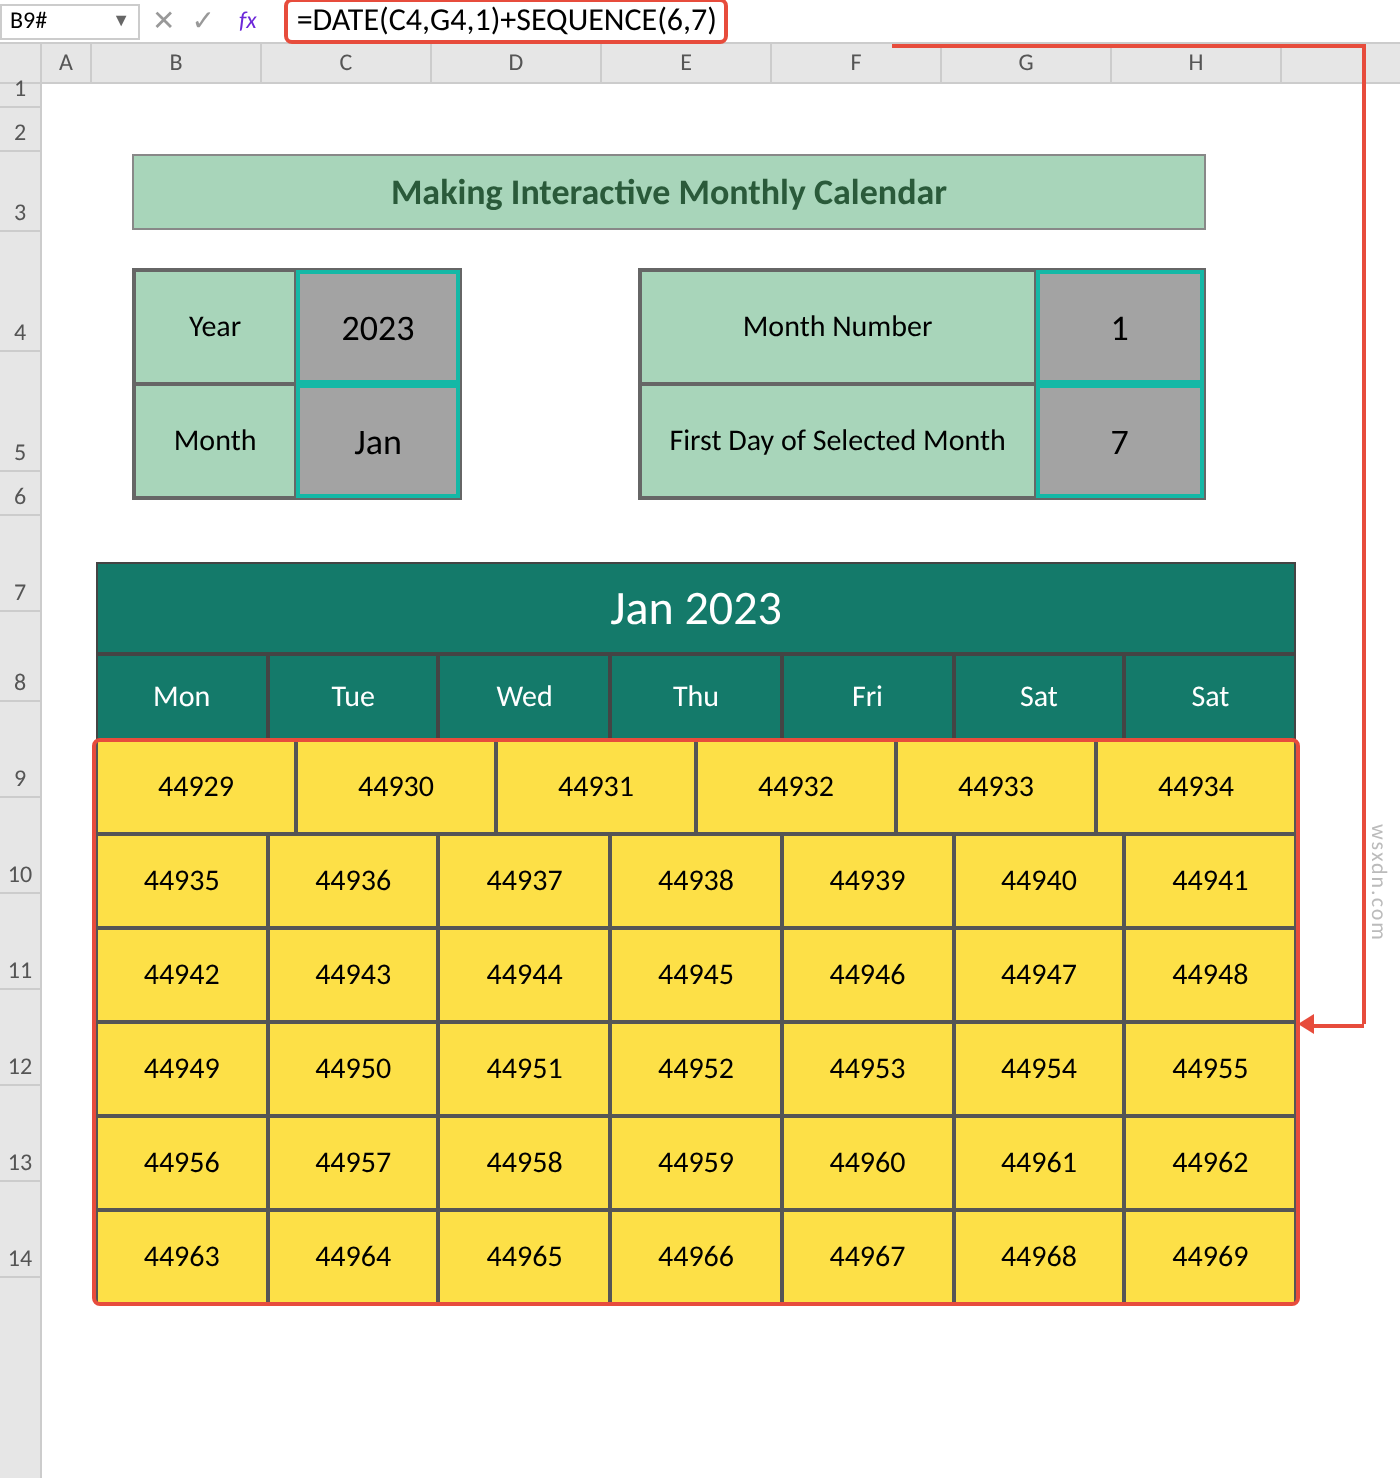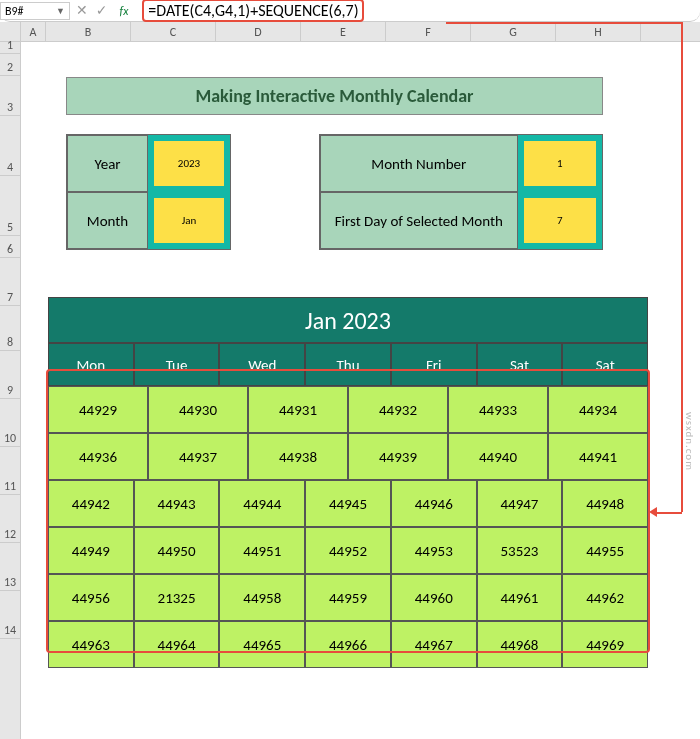--- a/index.html
+++ b/index.html
@@ -12,21 +12,20 @@
       height: 739px;
       overflow: hidden;
       position: relative;
     }
     .formula-bar {
       display: flex;
       align-items: center;
       height: 22px;
       border-bottom: 1px solid #ccc;
       background: #fff;
-      border-radius: 10px;
     }
     .name-box {
       width: 70px;
       border: 1px solid #ccc;
       padding: 1px 4px;
       font-size: 12px;
       display: flex;
       align-items: center;
       justify-content: space-between;
       background: #fff;
@@ -38,21 +37,21 @@
     .fx-icons {
       display: flex;
       align-items: center;
       padding: 0 6px;
       gap: 8px;
       color: #999;
     }
     .fx-label {
       font-style: italic;
       font-size: 12px;
-      color: #15803d;
+      color: #6d28d9;
       padding: 0 4px;
     }
     .formula-input {
       flex: 1;
       font-size: 16px;
       padding: 18px 4px;
       position: relative;
     }
     .formula-highlight {
       border: 2px solid #e74c3c;
@@ -143,47 +142,46 @@
       background: #a8d5ba;
       border: 1px solid #666;
       display: flex;
       align-items: center;
       justify-content: center;
       font-size: 15px;
       text-align: center;
       padding: 0 6px;
     }
     .param-value {
-      background: #fde047;
-      border: 6px solid #14b8a6;
-      display: flex;
-      align-items: center;
-      justify-content: center;
-      font-size: 11px;
+      background: #a3a3a3;
+      border: 2px solid #14b8a6;
+      display: flex;
+      align-items: center;
+      justify-content: center;
+      font-size: 18px;
     }
     .left .param-label { width: 82px; }
     .left .param-value { width: 83px; }
     .right .param-label { width: 199px; }
     .right .param-value { width: 85px; }
     .calendar {
       position: absolute;
       left: 27px;
       top: 239px;
       width: 600px;
     }
     .cal-title {
       height: 46px;
       background: #147a6a;
       color: #fff;
       font-size: 24px;
       display: flex;
       align-items: center;
       justify-content: center;
       border: 1px solid #444;
-      margin-top: 16px;
     }
     .cal-days {
       display: flex;
       height: 43px;
       text-align: center;
     }
     .cal-day {
       flex: 1;
       background: #147a6a;
       color: #fff;
@@ -195,21 +193,21 @@
     }
     .cal-grid {
       position: relative;
     }
     .cal-row {
       display: flex;
       height: 47px;
     }
     .cal-cell {
       flex: 1;
-      background: #bef264;
+      background: #fde047;
       border: 1px solid #555;
       display: flex;
       align-items: center;
       justify-content: center;
       font-size: 15px;
     }
     .cal-cell.active {
       background: #fff;
     }
     .selection-border {
@@ -334,20 +332,21 @@
         <div class="cal-grid" id="cal-grid">
             <div class="cal-row">
               <div class="cal-cell">44929</div>
               <div class="cal-cell">44930</div>
               <div class="cal-cell">44931</div>
               <div class="cal-cell">44932</div>
               <div class="cal-cell">44933</div>
               <div class="cal-cell">44934</div>
             </div>
             <div class="cal-row">
+              <div class="cal-cell">44935</div>
               <div class="cal-cell">44936</div>
               <div class="cal-cell">44937</div>
               <div class="cal-cell">44938</div>
               <div class="cal-cell">44939</div>
               <div class="cal-cell">44940</div>
               <div class="cal-cell">44941</div>
             </div>
             <div class="cal-row">
               <div class="cal-cell">44942</div>
               <div class="cal-cell">44943</div>
@@ -356,26 +355,26 @@
               <div class="cal-cell">44946</div>
               <div class="cal-cell">44947</div>
               <div class="cal-cell">44948</div>
             </div>
             <div class="cal-row">
               <div class="cal-cell">44949</div>
               <div class="cal-cell">44950</div>
               <div class="cal-cell">44951</div>
               <div class="cal-cell">44952</div>
               <div class="cal-cell">44953</div>
-              <div class="cal-cell">53523</div>
+              <div class="cal-cell">44954</div>
               <div class="cal-cell">44955</div>
             </div>
             <div class="cal-row">
               <div class="cal-cell">44956</div>
-              <div class="cal-cell">21325</div>
+              <div class="cal-cell">44957</div>
               <div class="cal-cell">44958</div>
               <div class="cal-cell">44959</div>
               <div class="cal-cell">44960</div>
               <div class="cal-cell">44961</div>
               <div class="cal-cell">44962</div>
             </div>
             <div class="cal-row">
               <div class="cal-cell">44963</div>
               <div class="cal-cell">44964</div>
               <div class="cal-cell">44965</div>

